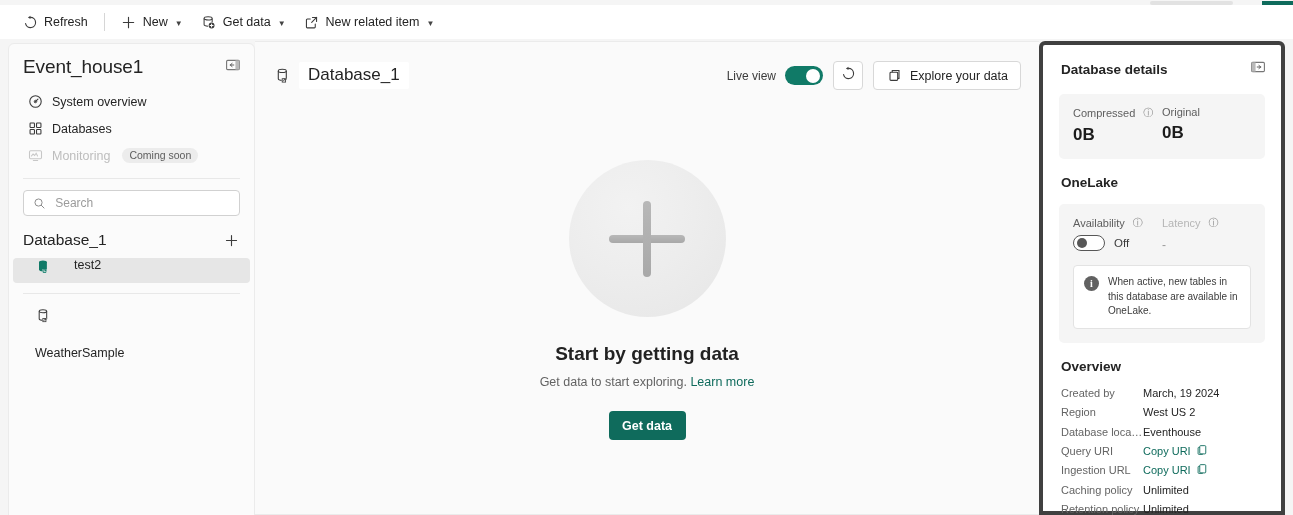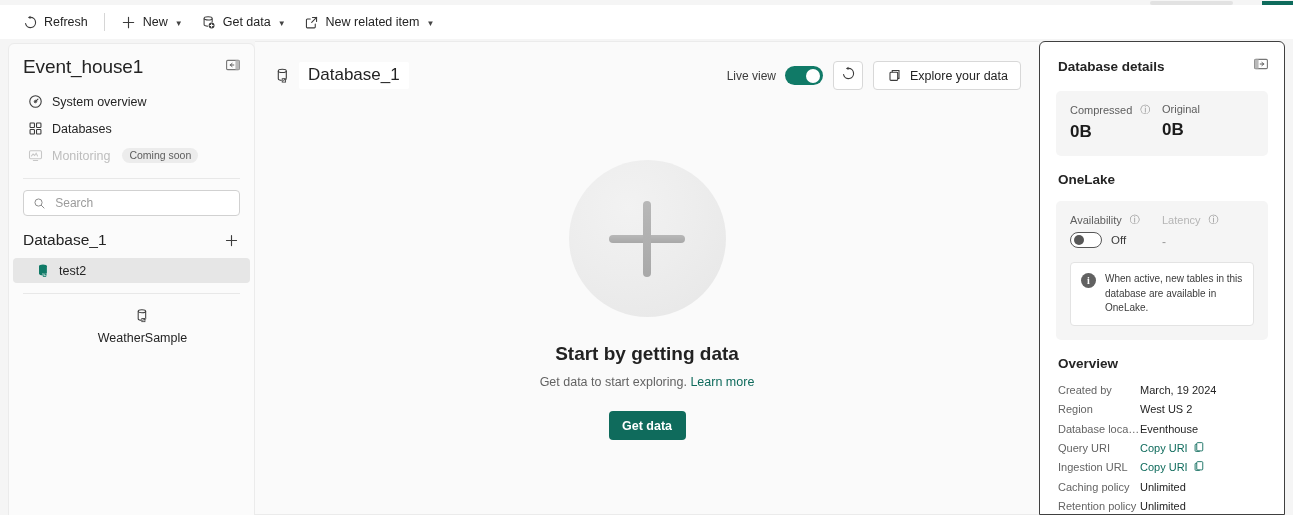--- a/index.html
+++ b/index.html
@@ -74,21 +74,21 @@
     font-family: "Liberation Sans", sans-serif; font-size: 12px; color: #242424; width: 100%;
   }
   .searchbox input::placeholder { color: #9b9b9b; }
 
   .tree-head { display: flex; align-items: center; justify-content: space-between; padding: 13px 12px 0 14px; }
   .tree-title { font-size: 15.5px; color: #242424; }
   .plus-btn { width: 22px; height: 22px; display: flex; align-items: center; justify-content: center; border-radius: 3px; cursor: pointer; font-size: 17px; color: #3c3c3c; }
 
   .tree { margin-top: 7px; }
   .tree-row {
-    display: flex; align-items: center; gap: 8px;
+    display: flex; align-items: flex-start; gap: 23px;
     height: 25px; font-size: 12.5px; color: #242424; cursor: pointer;
   }
   .tree-row.lvl1 { padding-left: 22px; margin: 0 4px; border-radius: 4px; }
   .tree-row.lvl2 { padding-left: 48px; margin: 0 4px; border-radius: 4px; }
   .tree-row.selected { background: #e6e6e6; }
   .tree-div { height: 1px; background: #e8e8e8; margin: 10px 14px 0; }
   .tree-row.spaced { margin-top: 14px; flex-direction: column; }
 
   
   .content {
@@ -144,21 +144,21 @@
   .btn-primary {
     margin: 22px auto 0; height: 29px; width: 77px;
     background: #0f6b5c; color: #fff; border: none; border-radius: 4px;
     font-family: "Liberation Sans", sans-serif; font-size: 12.5px; font-weight: bold;
     display: flex; align-items: center; justify-content: center; cursor: pointer;
   }
 
   
   .rail {
     position: absolute; left: 1031px; top: 0; width: 246px; height: 474px;
-    background: #ffffff; border: 1px solid #404040; border-radius: 6px 6px 0 0;
+    background: #ffffff; border: 4px solid #404040; border-radius: 6px 6px 0 0;
   }
   .rail-head { display: flex; align-items: center; justify-content: space-between; padding: 13px 12px 0 18px; }
   .rail-title { font-size: 13.5px; font-weight: bold; color: #242424; }
 
   .card { margin: 14px 16px 0; background: #f5f5f5; border-radius: 5px; padding: 12px 14px 14px; }
   .card-cols { display: flex; }
   .card-col { flex: 1; }
   .metric-label { font-size: 11px; color: #5e5e5e; display: flex; align-items: center; gap: 8px; }
   .metric-label.muted { color: #b5b5b5; }
   .metric-value { margin-top: 5px; font-size: 17px; font-weight: bold; color: #1c1c1c; }

